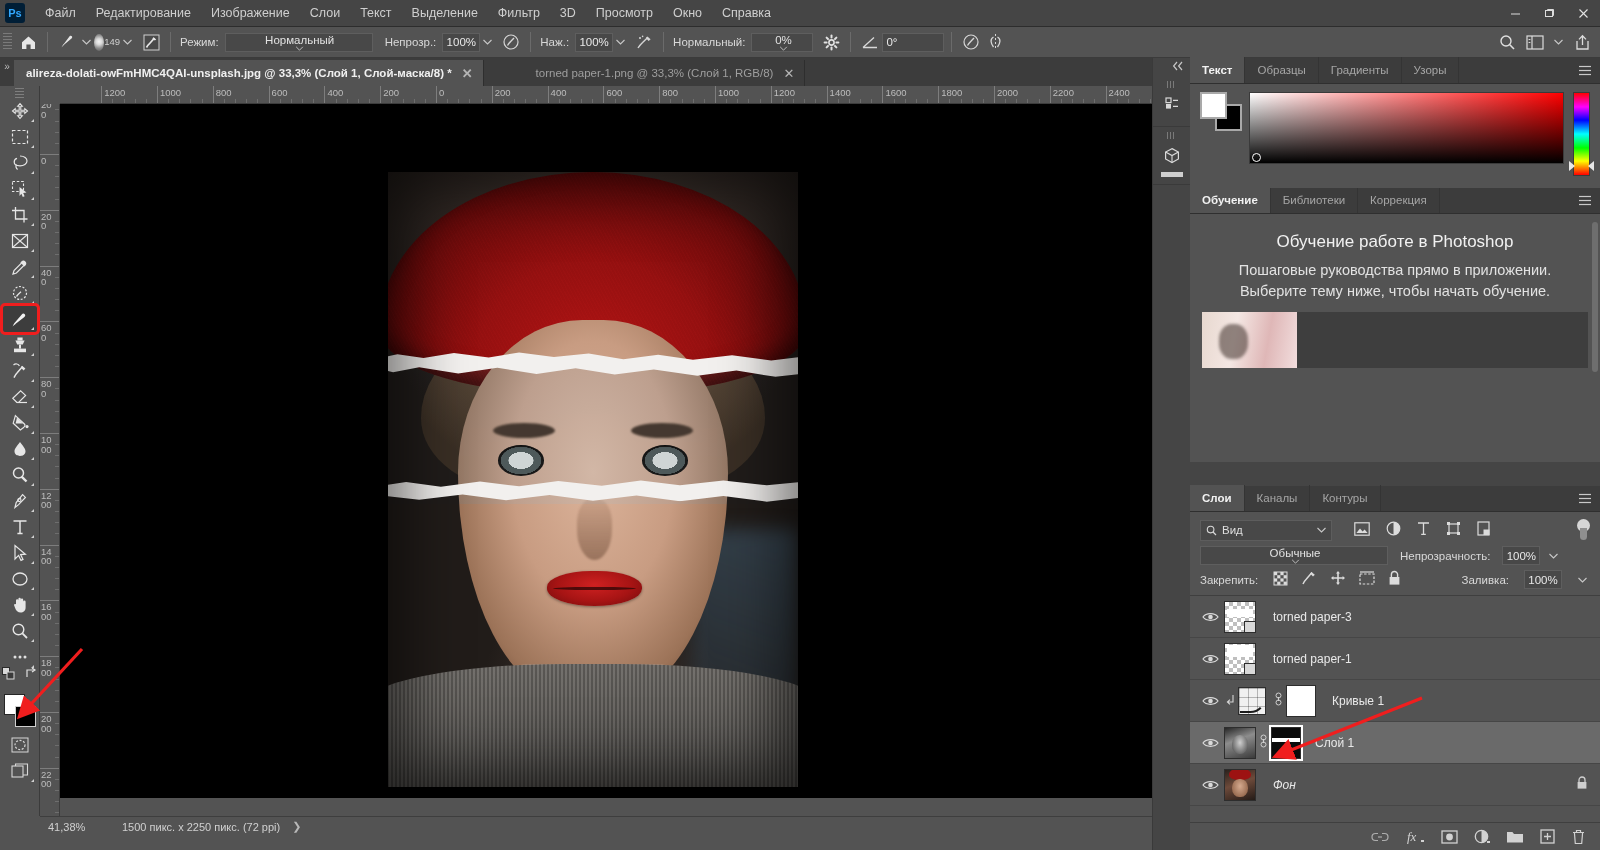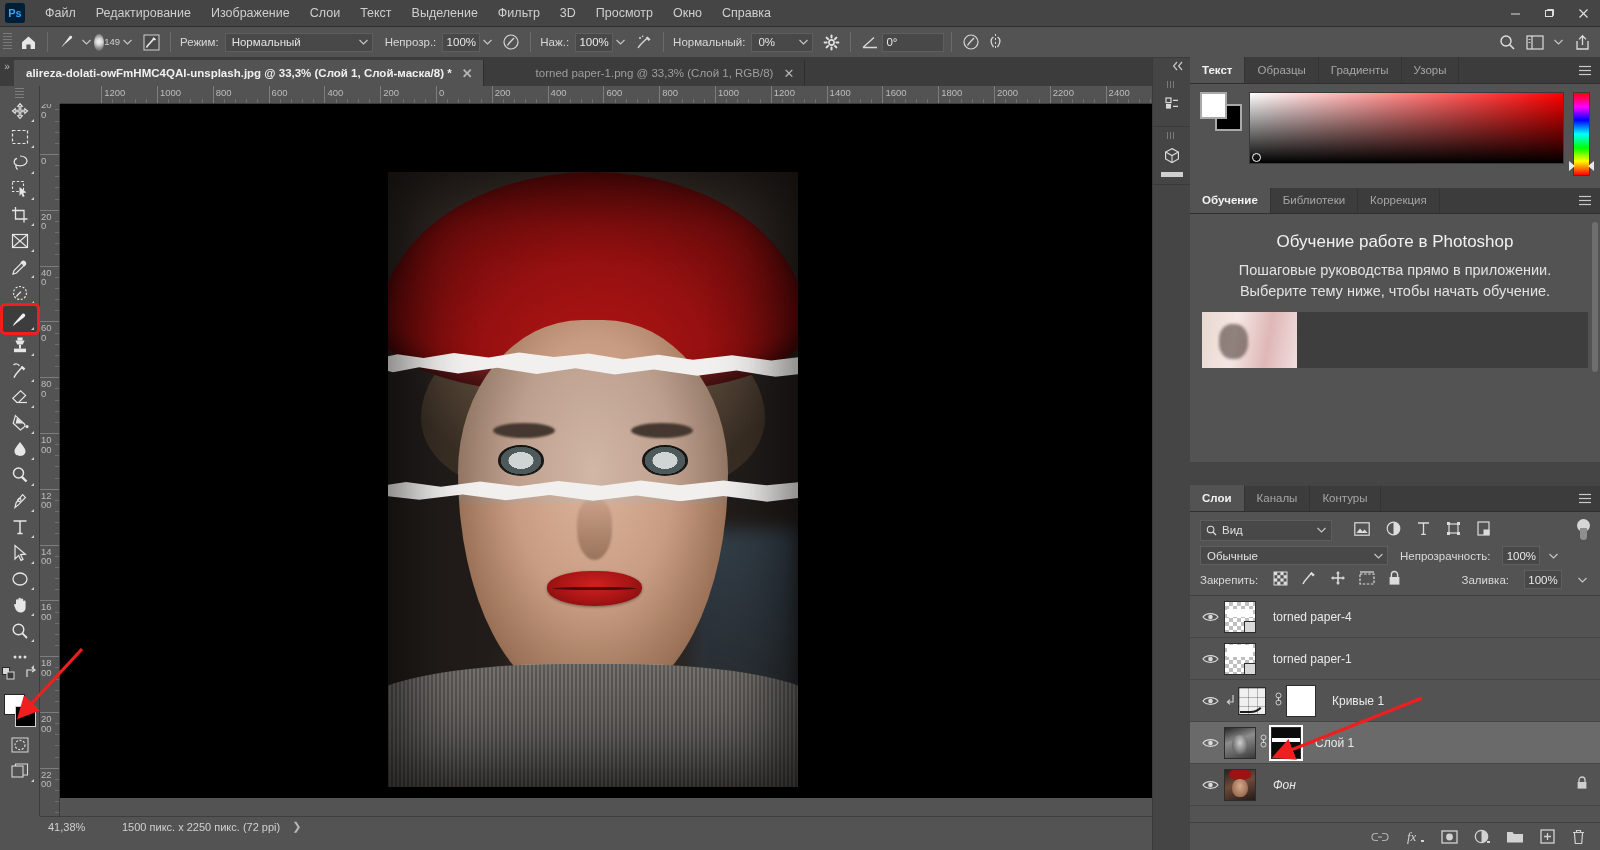--- a/index.html
+++ b/index.html
@@ -53,21 +53,21 @@
   }
   .opt-sep { width: 1px; height: 20px; background: #6b6b6b; margin: 0 7px; }
   .icon-btn {
     width: 24px; height: 24px; display: flex; align-items: center; justify-content: center;
     color: #e0e0e0;
   }
   .opt-label { font-size: 11.5px; color: #d8d8d8; margin: 0 6px 0 2px; white-space: nowrap; }
   .combo {
     background: #484848; border: 1px solid #5e5e5e; height: 19px;
     display: flex; align-items: center; justify-content: space-between;
-    font-size: 11.5px; color: #e2e2e2; padding: 0 4px 0 6px;
+    font-size: 11.5px; color: #e2e2e2; padding: 0 4px 0 6px; flex-direction: column;
   }
   .combo .cv { white-space: nowrap; }
   .numfield {
     background: #484848; border: 1px solid #5e5e5e; height: 19px; min-width: 38px;
     display: flex; align-items: center; justify-content: center;
     font-size: 11.5px; color: #e8e8e8; padding: 0 3px;
   }
   .chev-btn { width: 15px; height: 19px; display:flex; align-items:center; justify-content:center; }
   .brush-preview {
     width: 26px; height: 26px; display: flex; flex-direction: row;
@@ -1241,21 +1241,21 @@
       <div class="layer-row">
         <div class="lr-eye">
           <svg width="17" height="12" viewBox="0 0 17 12">
               <path d="M1 6 C4 1.6 13 1.6 16 6 C13 10.4 4 10.4 1 6 Z" fill="none" stroke="#dadada" stroke-width="1.2"></path>
               <circle cx="8.5" cy="6" r="2.3" fill="#dadada"></circle>
             </svg>
         </div>
         <div class="lr-thumb checker paper2" style="position:relative;">
           <div class="lr-smartbadge"></div>
         </div>
-        <div class="lr-name">torned paper-4</div>
+        <div class="lr-name">torned paper-3</div>
       </div>
 
       <div class="layer-row">
         <div class="lr-eye">
           <svg width="17" height="12" viewBox="0 0 17 12">
               <path d="M1 6 C4 1.6 13 1.6 16 6 C13 10.4 4 10.4 1 6 Z" fill="none" stroke="#dadada" stroke-width="1.2"></path>
               <circle cx="8.5" cy="6" r="2.3" fill="#dadada"></circle>
             </svg>
         </div>
         <div class="lr-thumb checker paper1" style="position:relative;">

